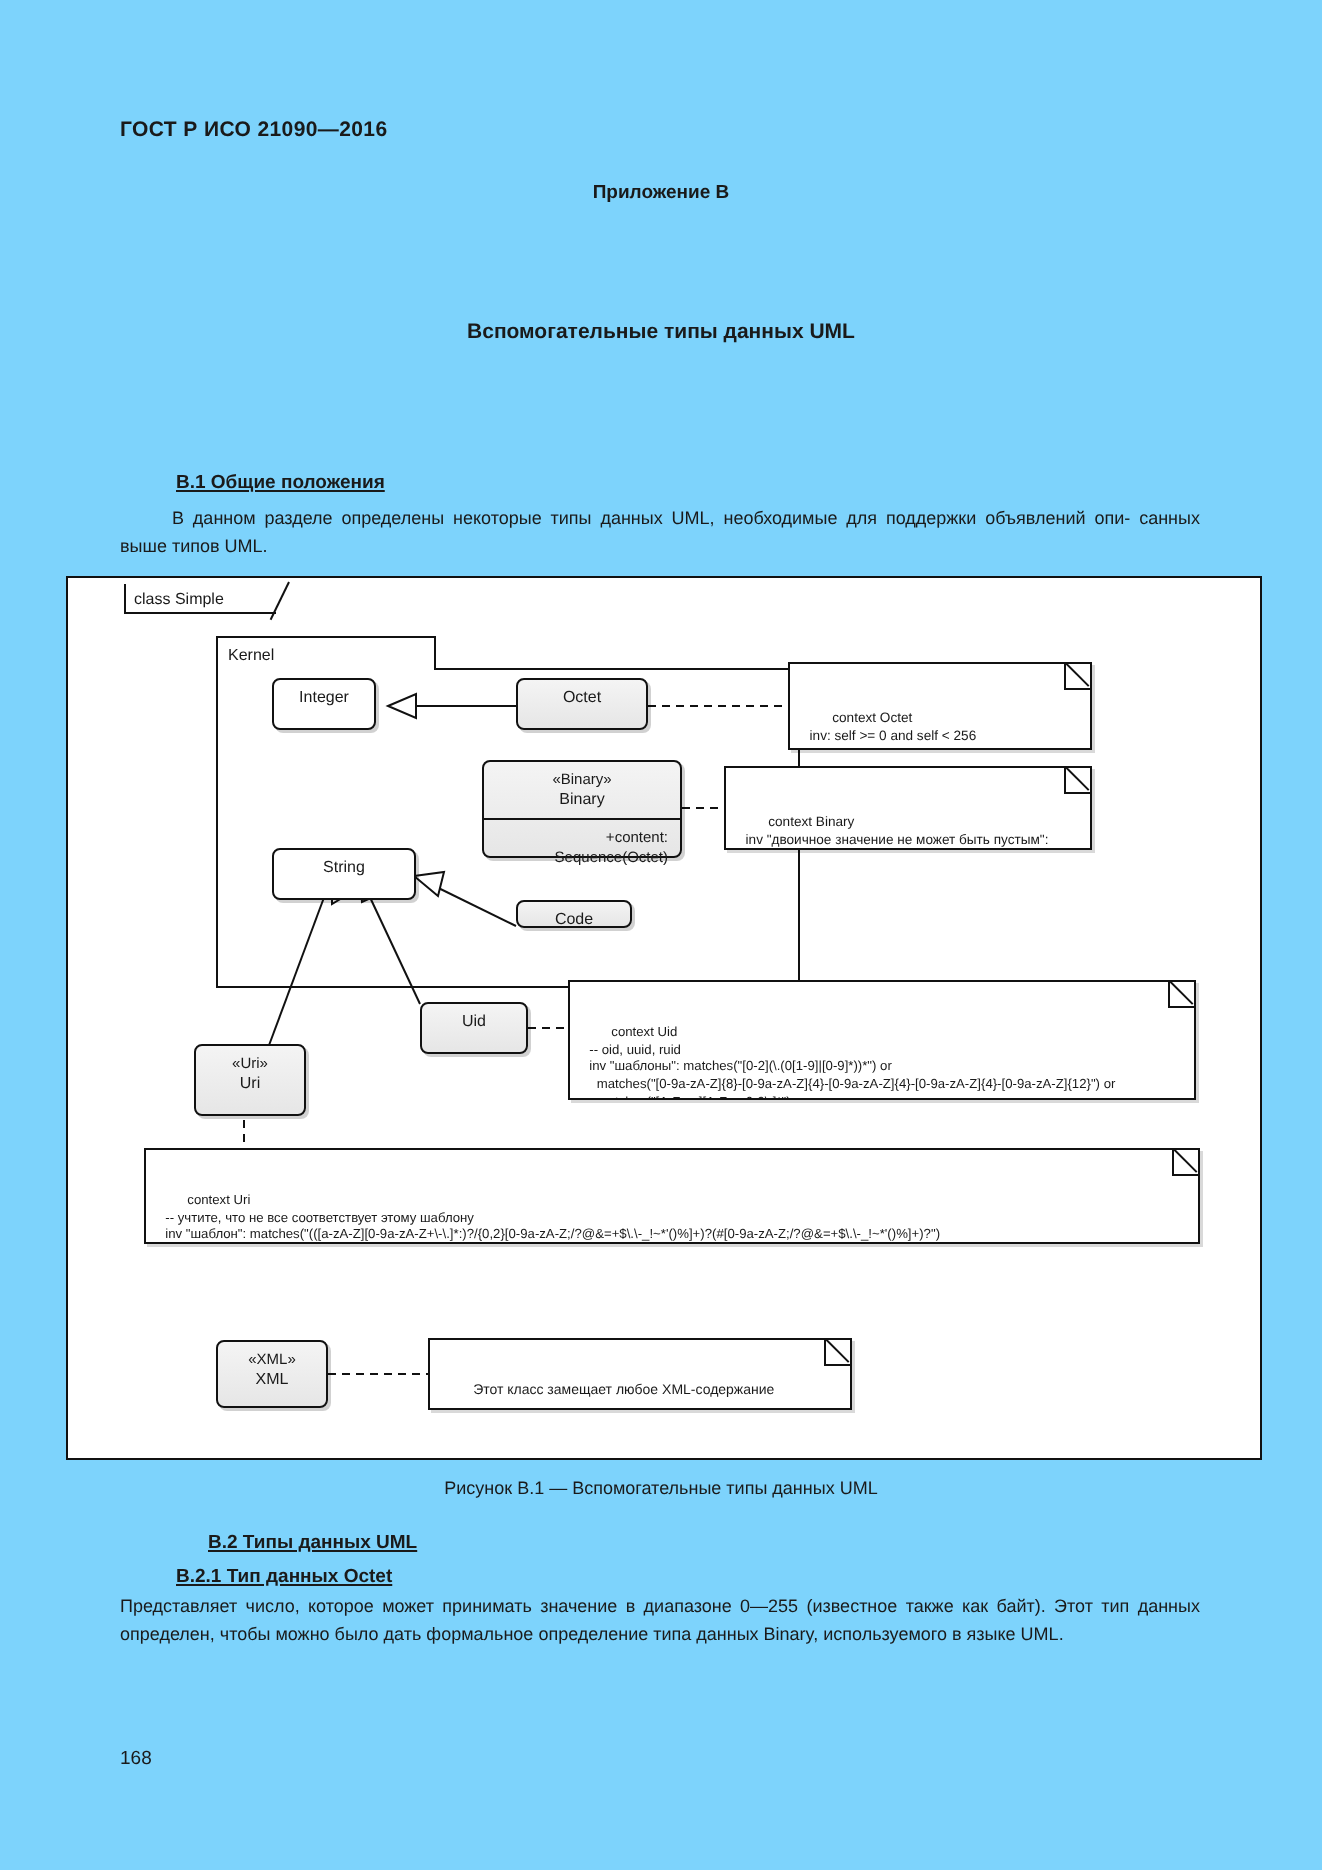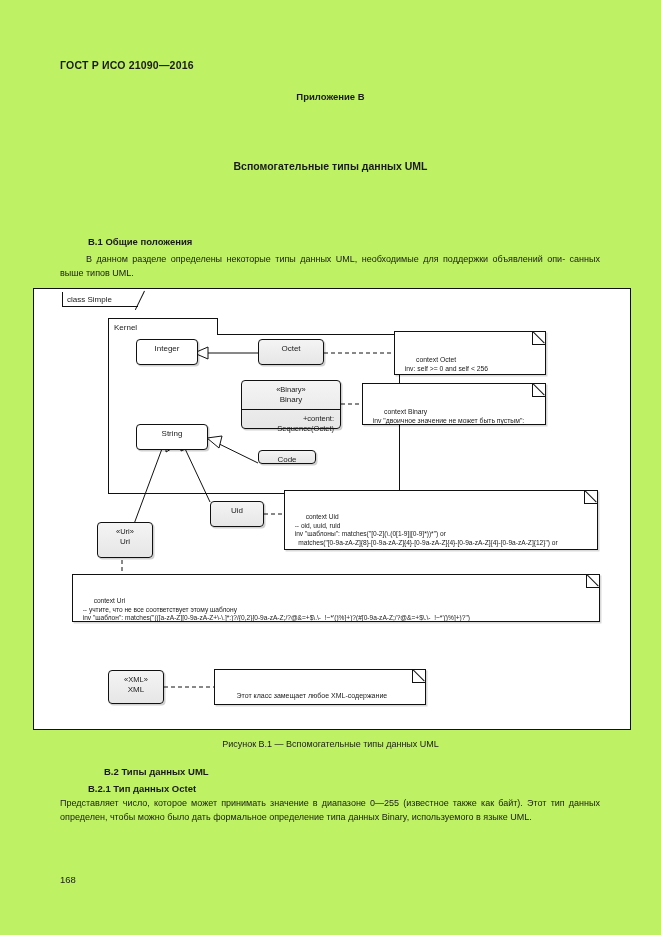--- a/index.html
+++ b/index.html
@@ -12,21 +12,21 @@
     width: 661px;
     height: 935px;
     position: relative;
     font-family: "Liberation Sans", sans-serif;
     color: #1a1a1a;
     overflow: hidden;
   }
   .page {
     position: absolute;
     inset: 0;
-    background: #bef264;
+    background: #7dd3fc;
   }
 
   
   .running-head {
     position: absolute;
     left: 60px;
     top: 59px;
     font-size: 10.5px;
     font-weight: bold;
     letter-spacing: .2px;
@@ -49,20 +49,21 @@
     text-align: center;
     font-size: 10.5px;
     font-weight: bold;
   }
 
   
   .sec-head {
     position: absolute;
     font-size: 9.5px;
     font-weight: bold;
+    text-decoration: underline;
   }
   #sec-b1 { left: 88px; top: 236px; }
   .body-par {
     position: absolute;
     left: 60px;
     width: 540px;
     top: 253px;
     font-size: 9px;
     line-height: 13.5px;
     text-align: justify;
@@ -287,21 +288,21 @@
         <line x1="60" y1="240" x2="60" y2="268" stroke="#111" stroke-width="1" stroke-dasharray="4,3"></line>
         <line x1="186" y1="268" x2="186" y2="284" stroke="#111" stroke-width="1" stroke-dasharray="4,3"></line>
 
         <line x1="102" y1="381" x2="152" y2="381" stroke="#111" stroke-width="1" stroke-dasharray="4,3"></line>
       </svg>
 
       <div class="pkg">
         <div class="pkg-tab">Kernel</div>
       </div>
 
-      <div class="cls" style="left:74px; top:33px; width:62px; height:26px;">
+      <div class="cls" style="left:74px; top:33px; width:52px; height:26px;">
         <span class="nm">Integer</span>
       </div>
 
       <div class="cls" style="left:74px; top:118px; width:72px; height:26px;">
         <span class="nm">String</span>
       </div>
 
       <div class="cls grey" style="left:196px; top:33px; width:66px; height:26px;">
         <span class="nm">Octet</span>
       </div>

